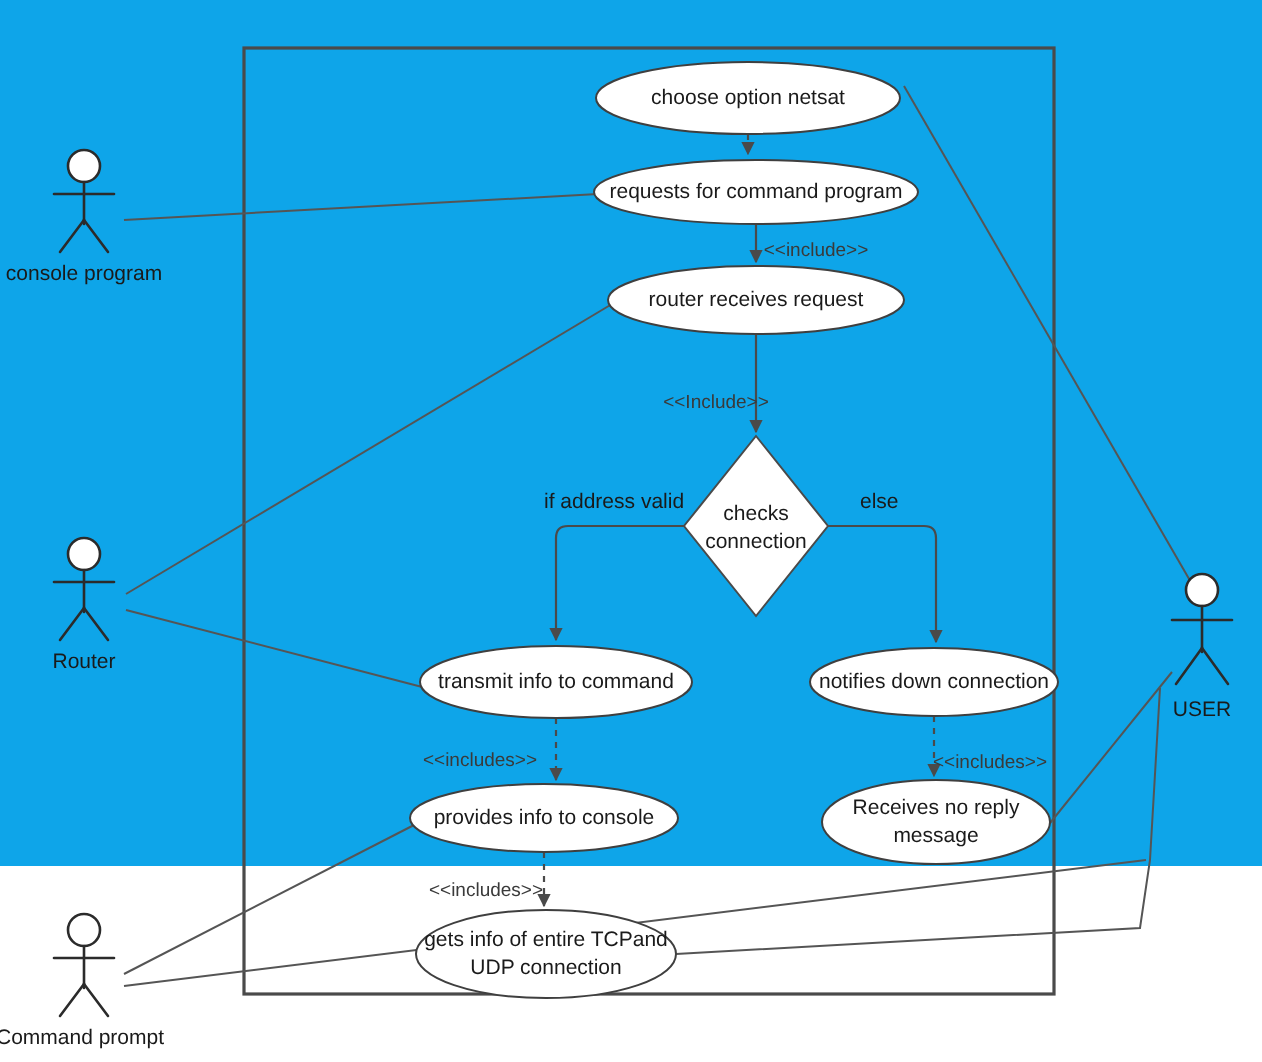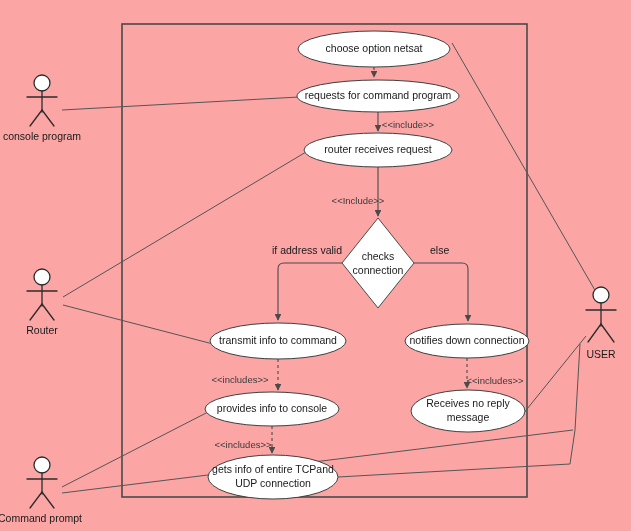--- a/index.html
+++ b/index.html
@@ -1,18 +1,18 @@
 <!DOCTYPE html>
 <html><head>
 <meta charset="utf-8">
 <style>
   html,body{margin:0;padding:0;background:#ffffff;}
   body{width:631px;height:531px;overflow:hidden;
        font-family:"Liberation Sans",sans-serif;}
-  #diagram-root{position:relative;width:631px;height:531px;background:#fca5a5;}
+  #diagram-root{position:relative;width:631px;height:433px;background:#0ea5e9;}
   svg#uml{position:absolute;left:0;top:0;width:631px;height:531px;display:block;}
   .uc-label{font-family:"Liberation Sans",sans-serif;font-size:10.5px;fill:#1a1a1a;}
   .actor-label{font-family:"Liberation Sans",sans-serif;font-size:10.5px;fill:#1a1a1a;}
   .stereo-label{font-family:"Liberation Sans",sans-serif;font-size:9.5px;fill:#3a3a3a;}
   .guard-label{font-family:"Liberation Sans",sans-serif;font-size:10.5px;fill:#1a1a1a;}
   .ell{fill:#ffffff;stroke:#3f3f3f;stroke-width:1;}
   .dia{fill:#ffffff;stroke:#4a4a4a;stroke-width:1;}
   .assoc{stroke:#555555;stroke-width:1;fill:none;}
   .flow{stroke:#4a4a4a;stroke-width:1.1;fill:none;}
   .incl{stroke:#4a4a4a;stroke-width:1.1;fill:none;stroke-dasharray:3,3;}

